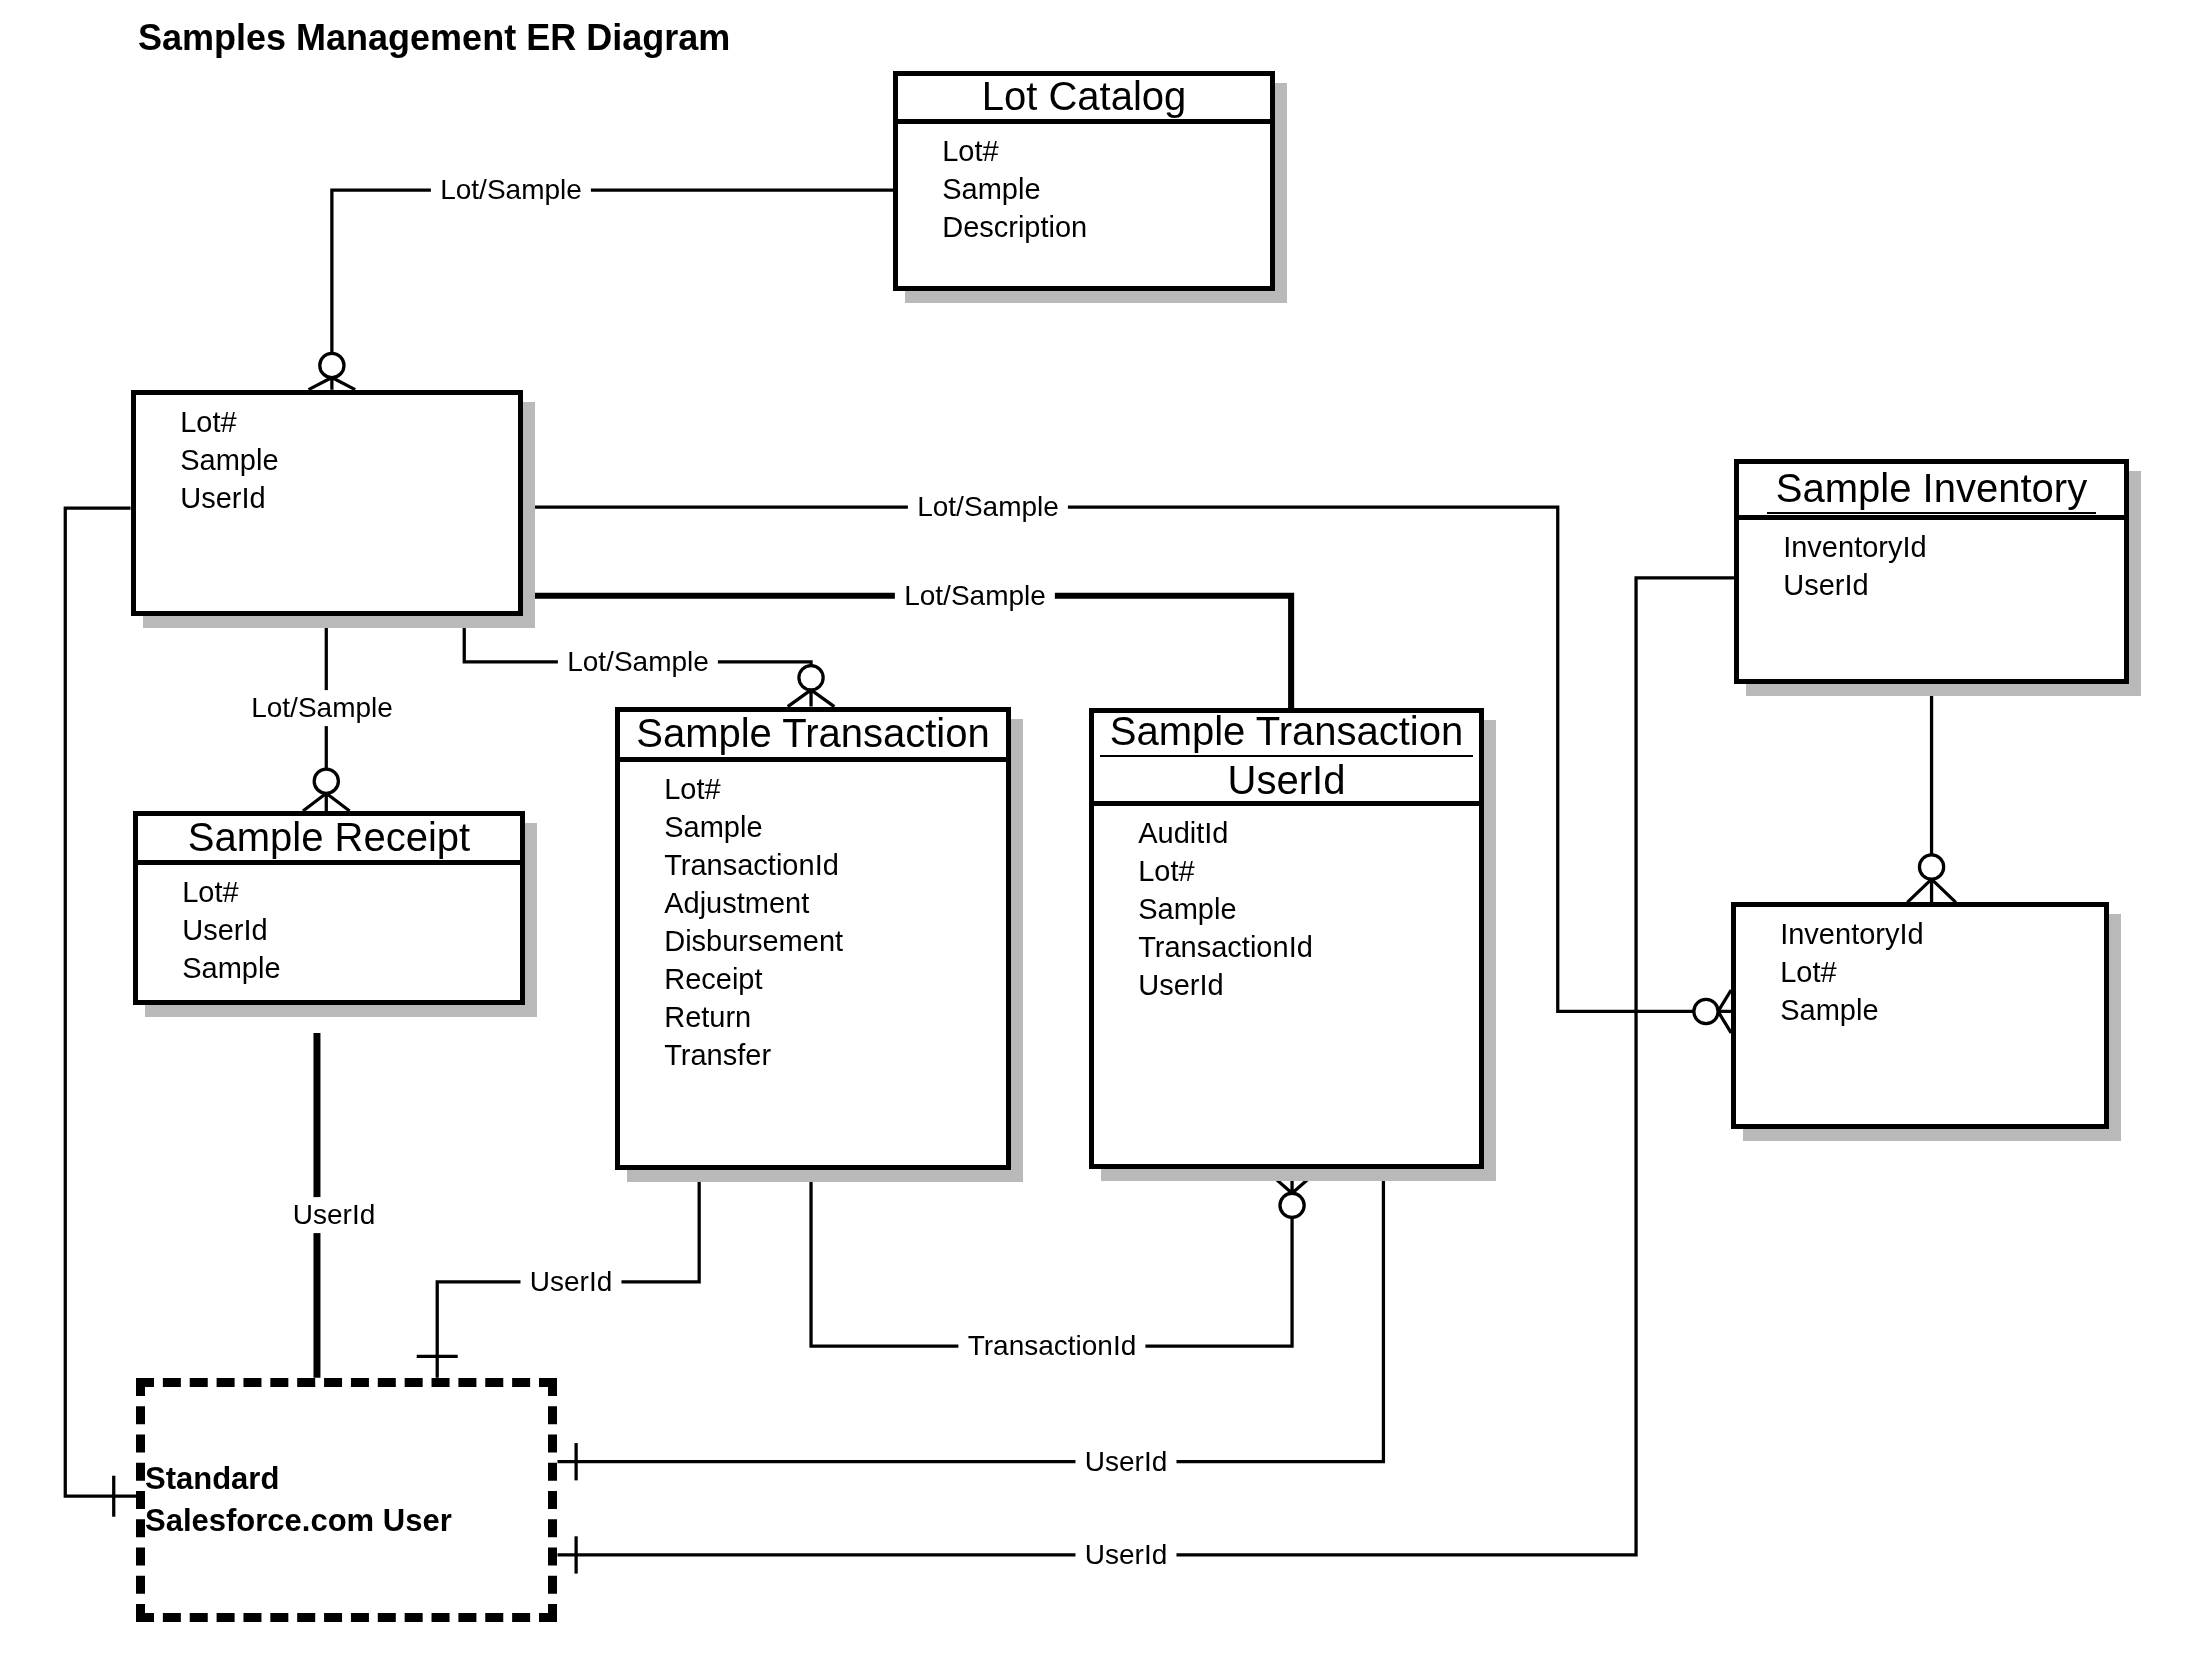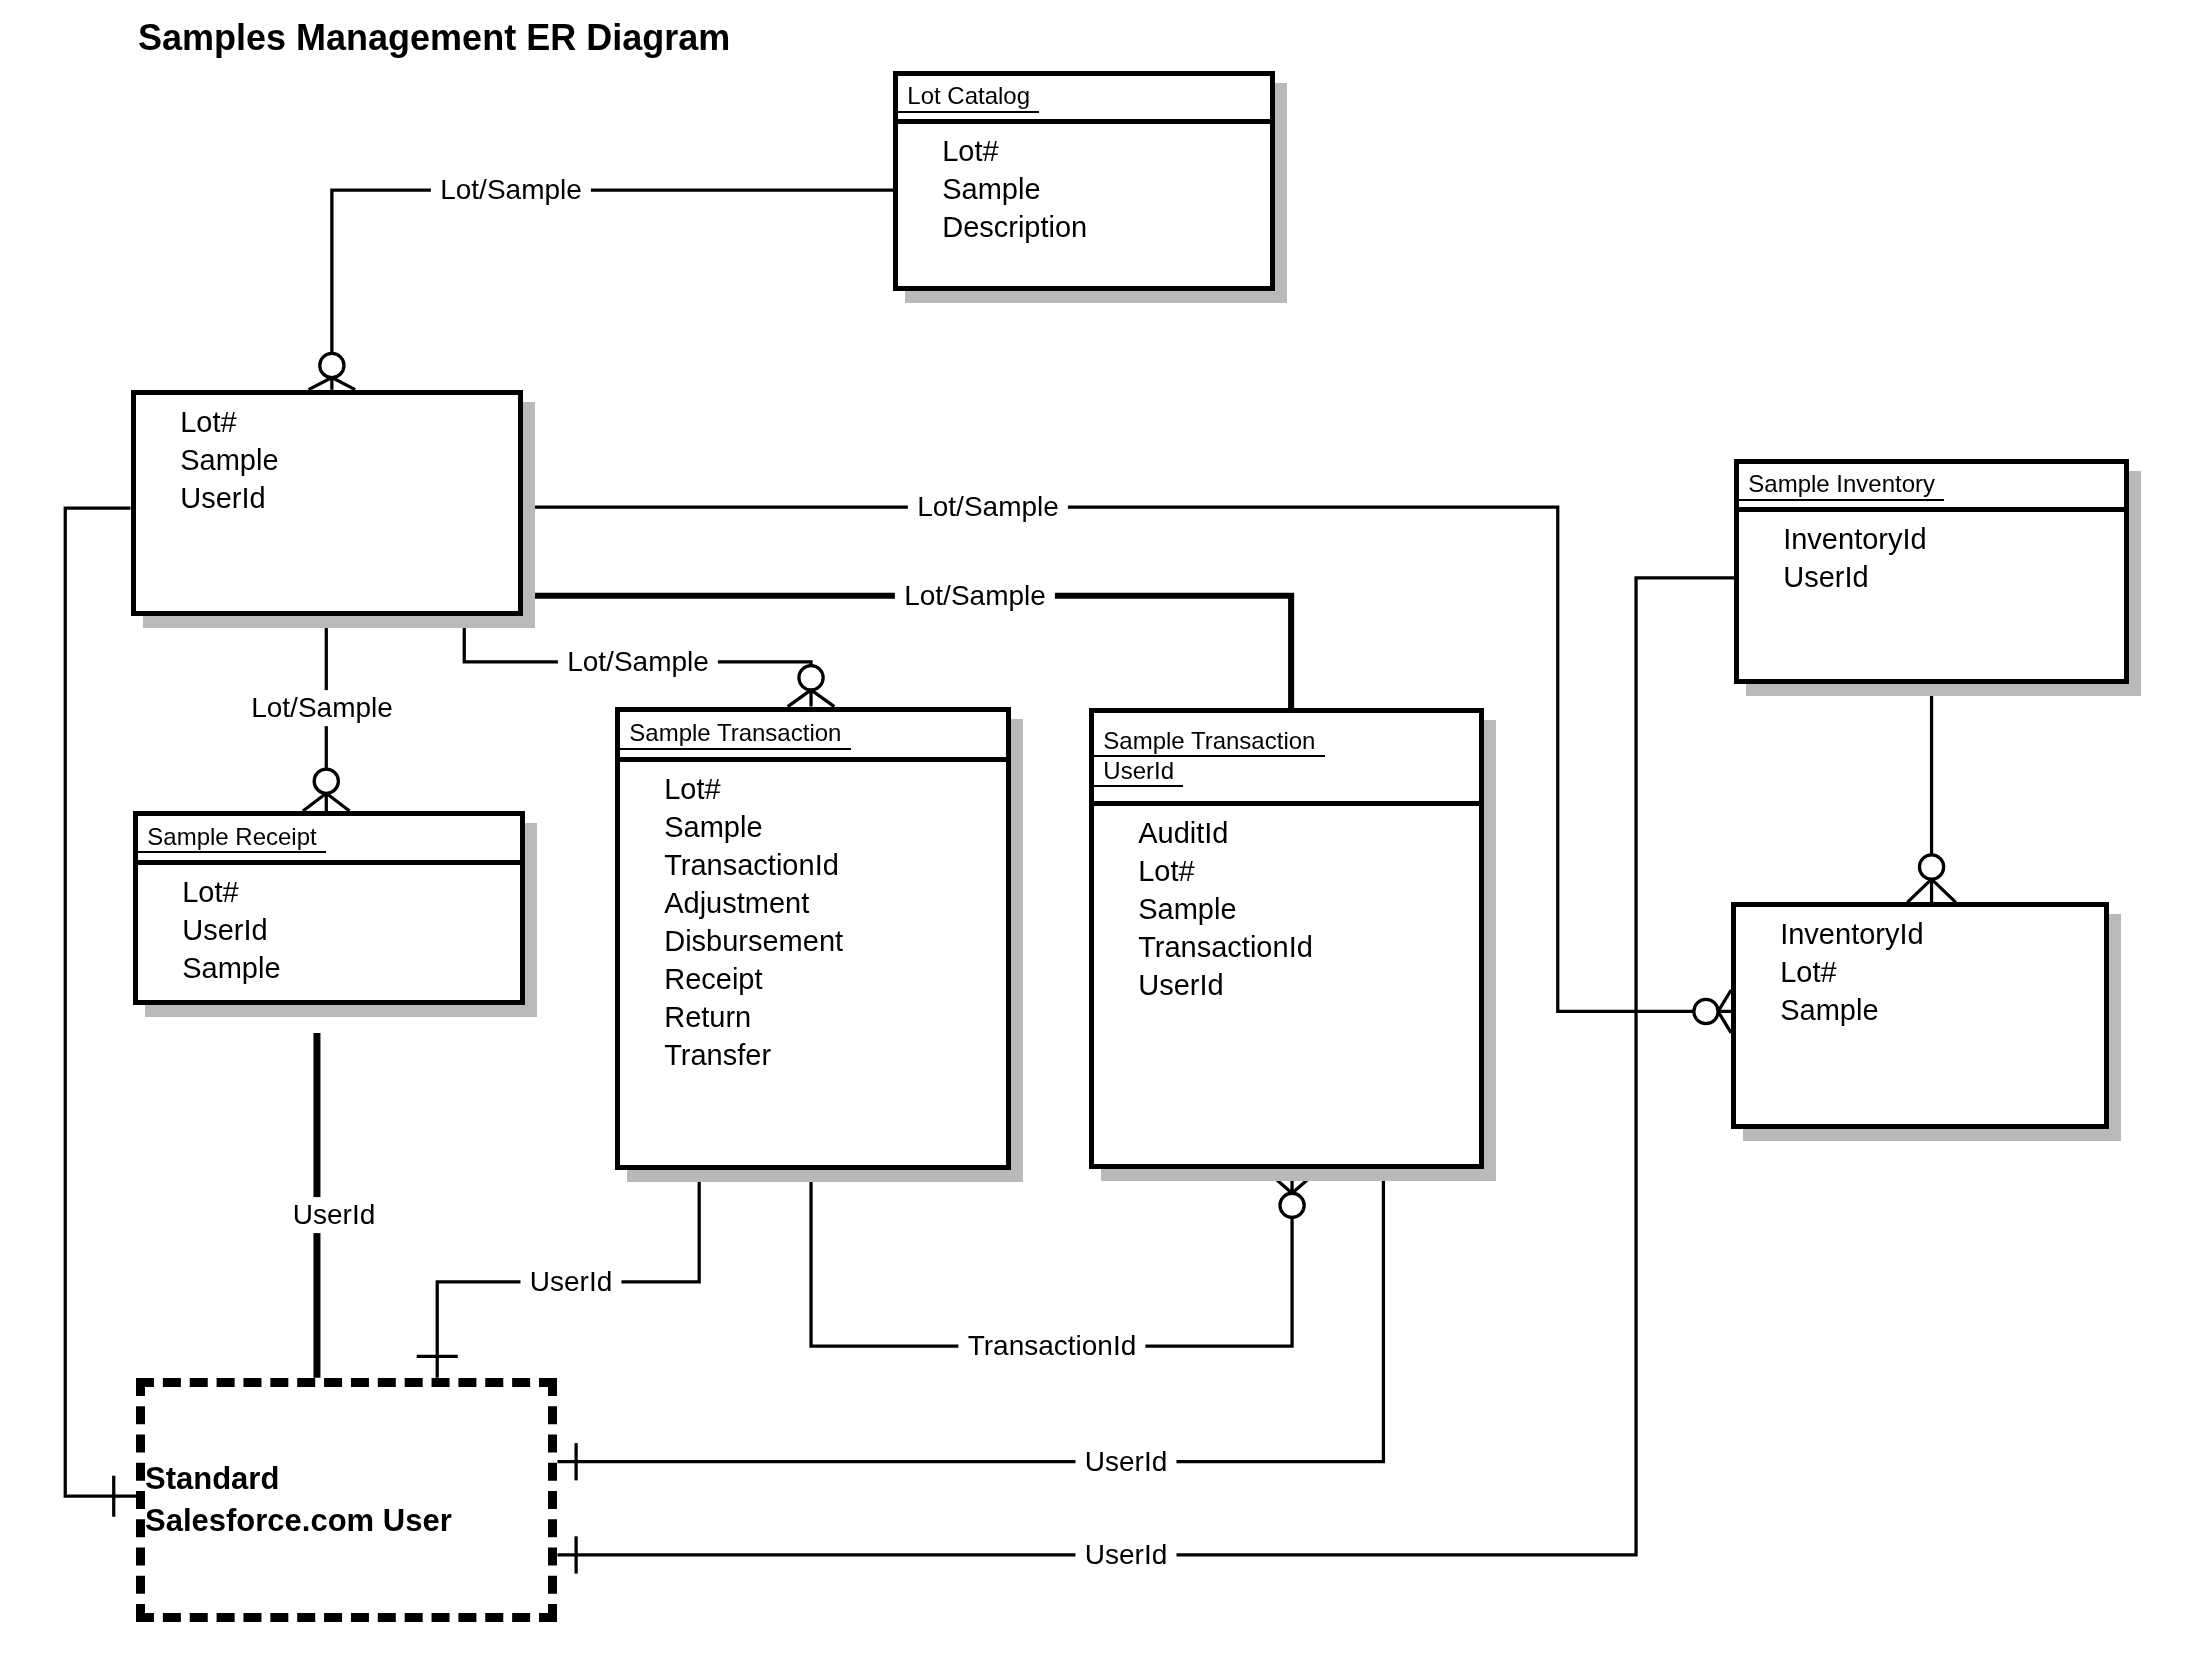--- a/index.html
+++ b/index.html
@@ -32,22 +32,22 @@
     position:absolute;z-index:2;
     background:#fff;
     border:5.6px solid var(--line);
     box-shadow:12px 12px 0 0 var(--shadow);
     box-sizing:border-box;
     display:flex;flex-direction:column;
   }
   .ehead{
     border-bottom:5.6px solid var(--line);
     text-align:center;
-    font-size:24px;
-    display:flex;flex-direction:column;justify-content:center;align-items:flex-start;
+    font-size:40px;
+    display:flex;flex-direction:column;justify-content:center;align-items:center;
     box-sizing:border-box;
   }
   .etitle{
     display:inline-block;
     border-bottom:2.8px solid var(--line);
     padding:0 9.3px 0.9px 9.3px;
     line-height:1.15;
   }
   .etitle.nounderline{border-bottom:none;}
   .ebody{
@@ -204,21 +204,21 @@
     <div class="ebody">
       <div>AuditId</div>
       <div>Lot#</div>
       <div>Sample</div>
       <div>TransactionId</div>
       <div>UserId</div>
     </div>
   </div>
 
   <div class="entity" style="left:1734px;top:459px;width:395px;height:225px">
-    <div class="ehead" style="height:48px">
+    <div class="ehead" style="height:56px">
       <span class="etitle">Sample Inventory</span>
     </div>
     <div class="ebody">
       <div>InventoryId</div>
       <div>UserId</div>
     </div>
   </div>
 
   <div class="entity" style="left:1731px;top:902px;width:378px;height:227px">
     <div class="ebody">

